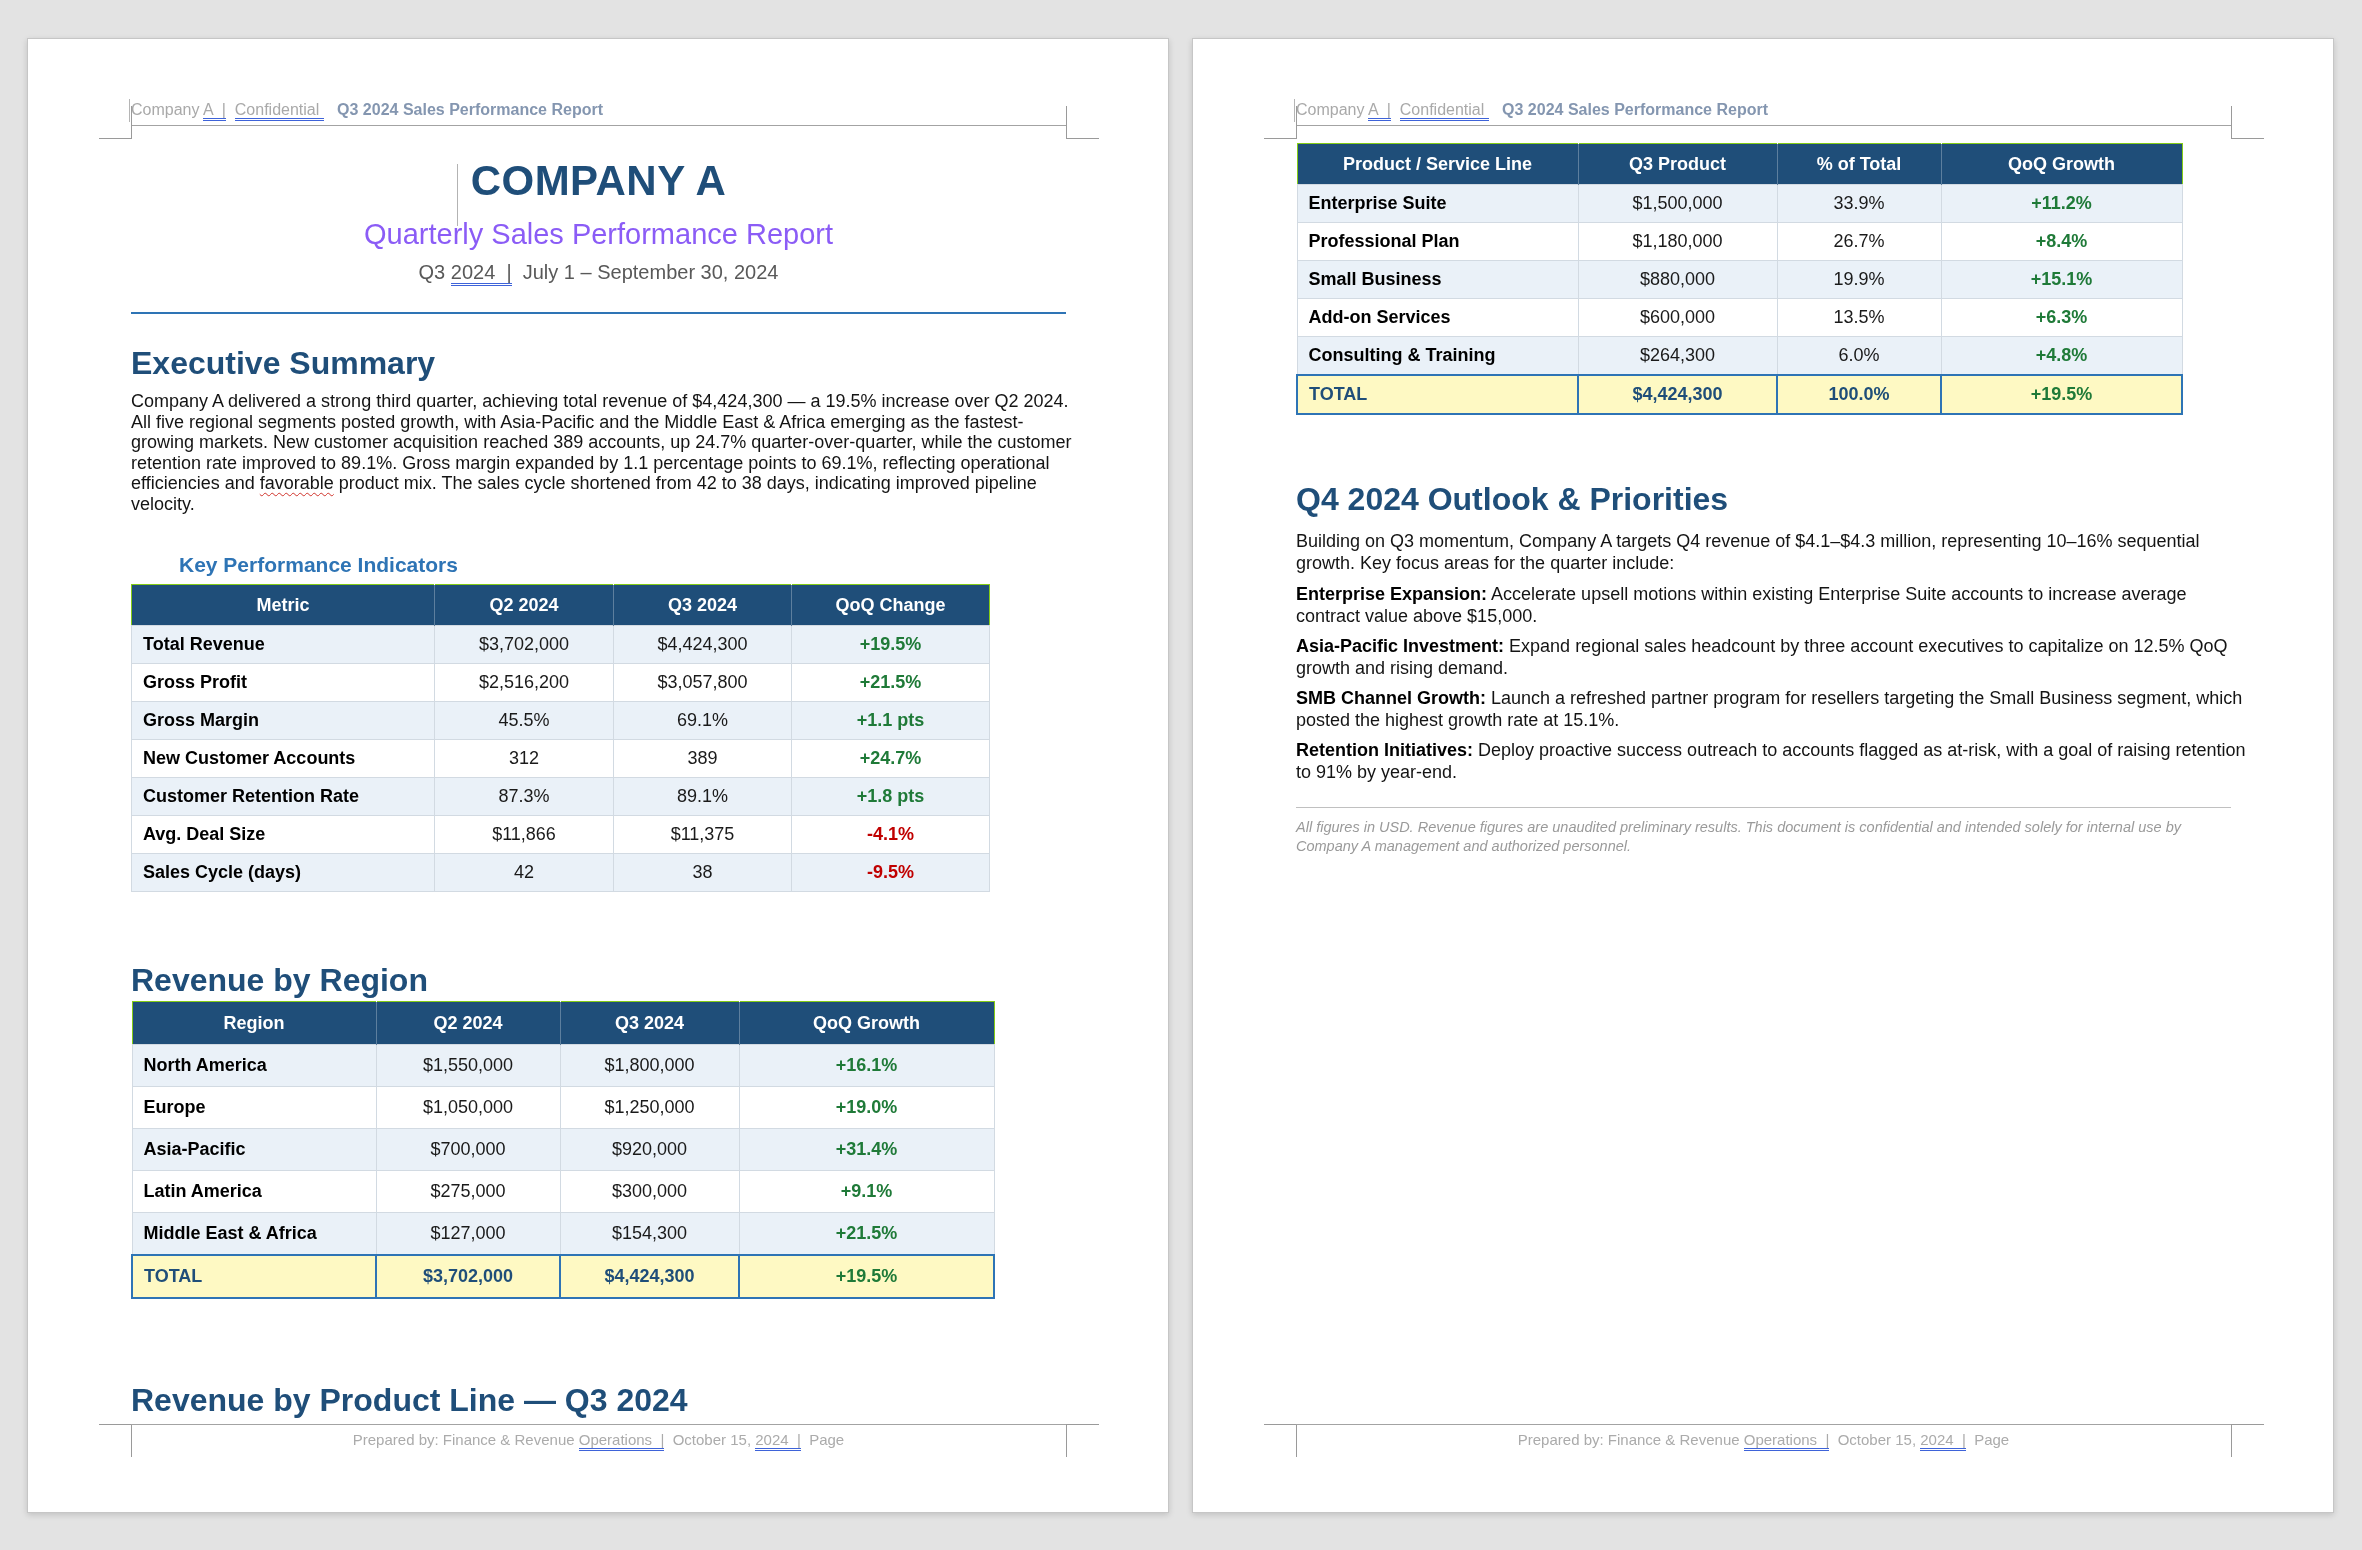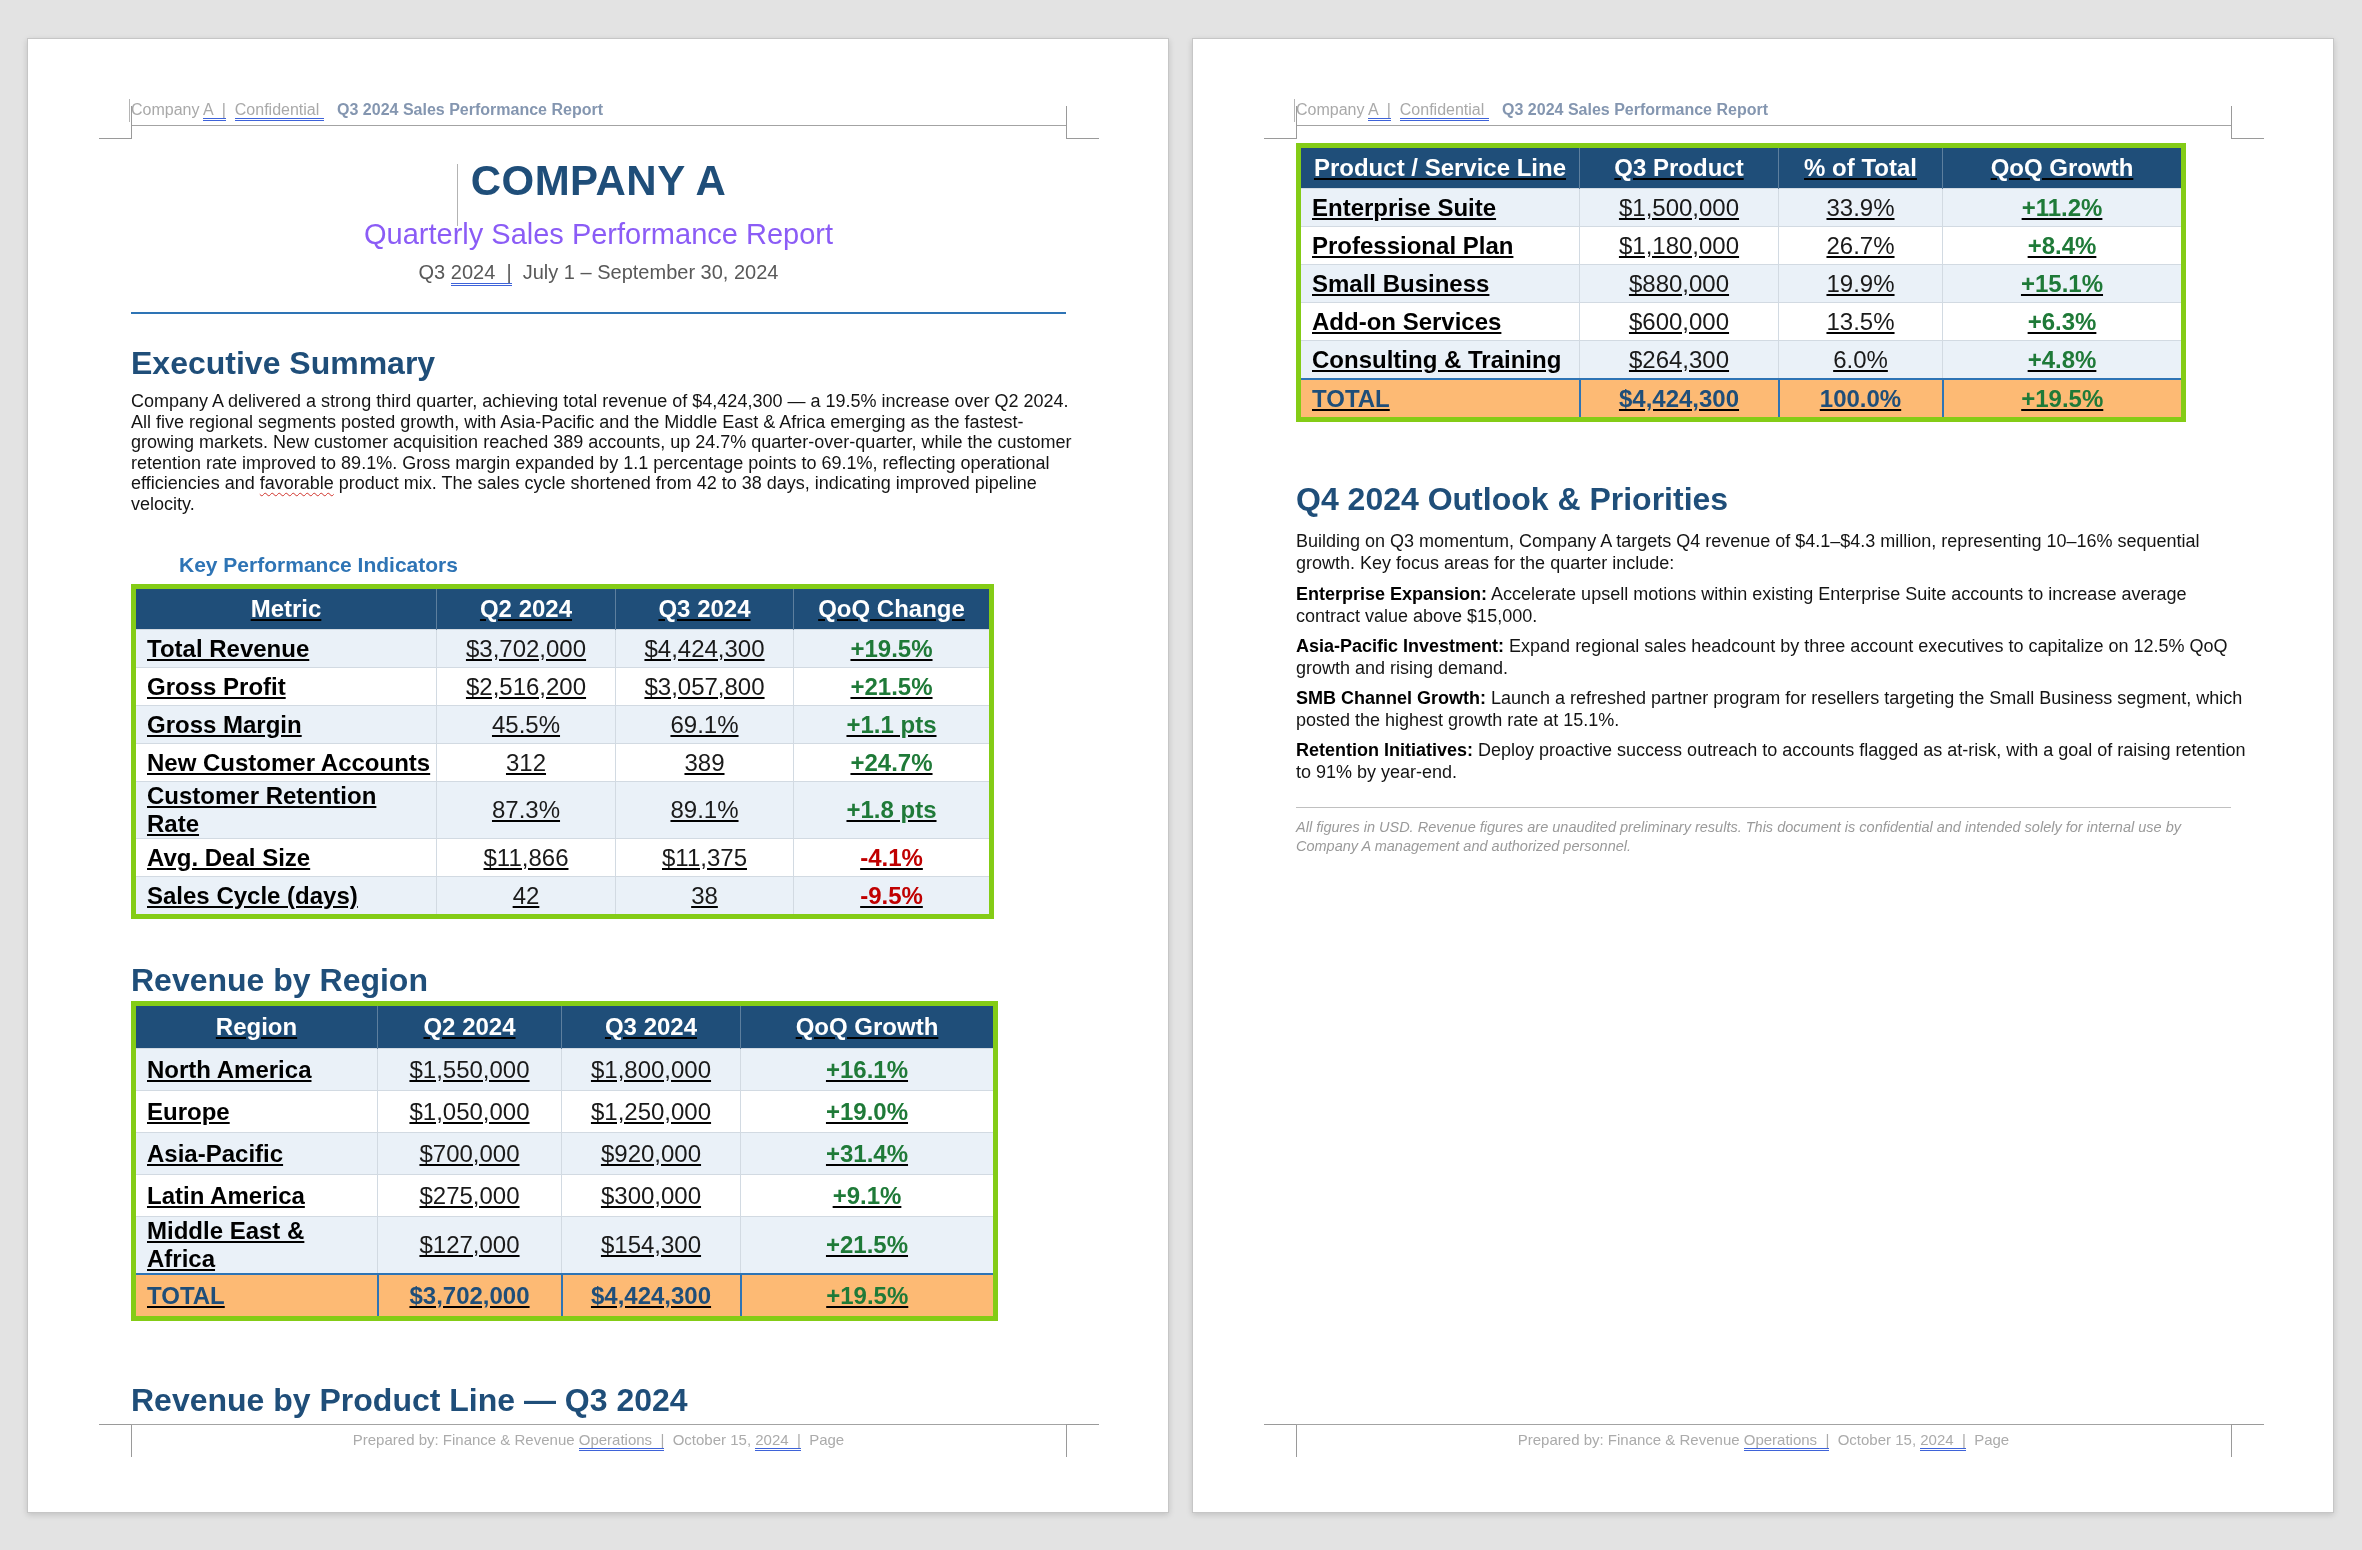--- a/index.html
+++ b/index.html
@@ -39,29 +39,29 @@
   .doc-date{left:103px;top:221px;width:935px;text-align:center;font-size:20px;line-height:24px;color:#595959;white-space:pre;}
   .title-rule{left:103px;top:273px;width:935px;height:0;border-top:2px solid #2e74b5;}
   
   .h2{font-size:32px;line-height:36px;font-weight:bold;color:#1f4e79;white-space:nowrap;}
   .h3{font-size:21px;line-height:24px;font-weight:bold;color:#2e74b5;white-space:nowrap;margin-left:48px;}
   
   .para{font-size:18px;line-height:20.5px;color:#141414;width:950px;}
   .item-para{font-size:18px;line-height:21.5px;color:#141414;margin:0 0 9px 0;}
   .item-para b{color:#000;}
   
-  table.dtab{border-collapse:collapse;table-layout:fixed;font-size:24px;border:5px solid #84cc16;text-decoration:underline;}
+  table.dtab{border-collapse:collapse;table-layout:fixed;font-size:18px;border:1px solid #84cc16;}
   .dtab th{background:#1f4e79;color:#ffffff;font-weight:bold;height:40px;text-align:center;padding:0 4px;}
   .dtab th + th{border-left:1px solid rgba(255,255,255,.28);}
   .dtab td{height:37px;text-align:center;color:#1a1a1a;border:1px solid #d2dae2;background:#ffffff;padding:0 4px;}
   .dtab td.lbl{text-align:left;padding-left:11px;font-weight:bold;color:#000;}
   .dtab tr.alt td{background:#eaf1f8;}
   .dtab td.up{color:#1f7a38;font-weight:bold;}
   .dtab td.down{color:#c00000;font-weight:bold;}
-  .dtab tr.trow td{background:#fdba74;color:#1f4e79;font-weight:bold;border:2px solid #2e74b5;}
+  .dtab tr.trow td{background:#fef9c3;color:#1f4e79;font-weight:bold;border:2px solid #2e74b5;}
   .dtab tr.trow td.up{color:#1f7a38;}
   #region-table td{height:41px;}
   #region-table th{height:42px;}
   
   .outlook{left:103px;top:442px;width:950px;}
   .outlook .h2{margin:0 0 14px 0;}
   .outlook .intro{margin:0 0 10px 0;line-height:21.5px;}
   .disc-rule{left:103px;top:768px;width:935px;height:0;border-top:1px solid #c0c0c0;}
   .disclaimer{left:103px;top:779px;width:935px;font-size:14.5px;line-height:18.5px;
               font-style:italic;color:#9a9a9a;}

